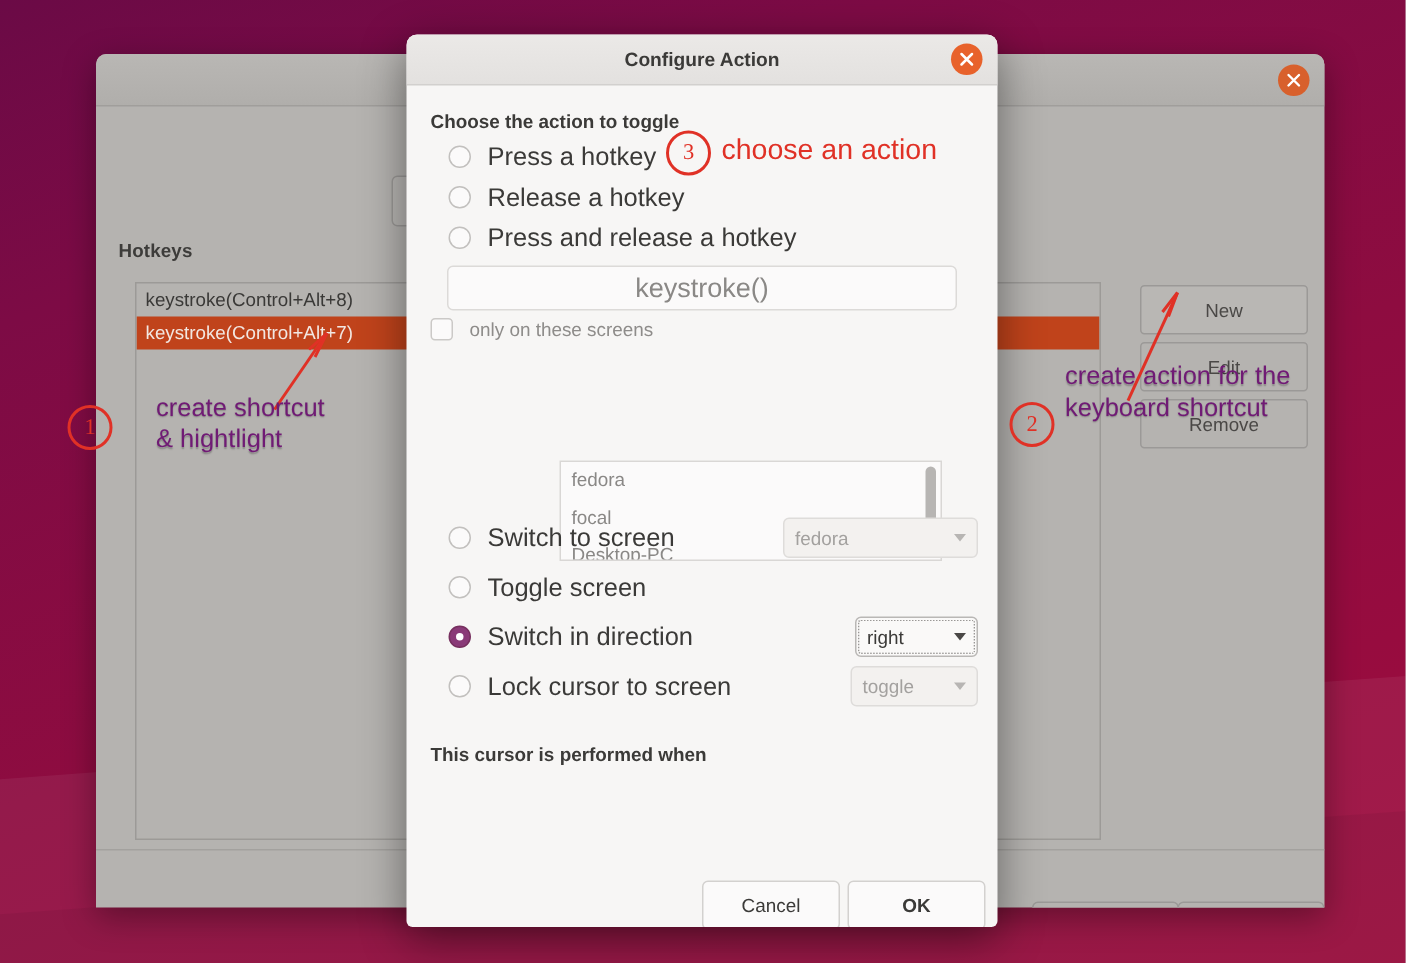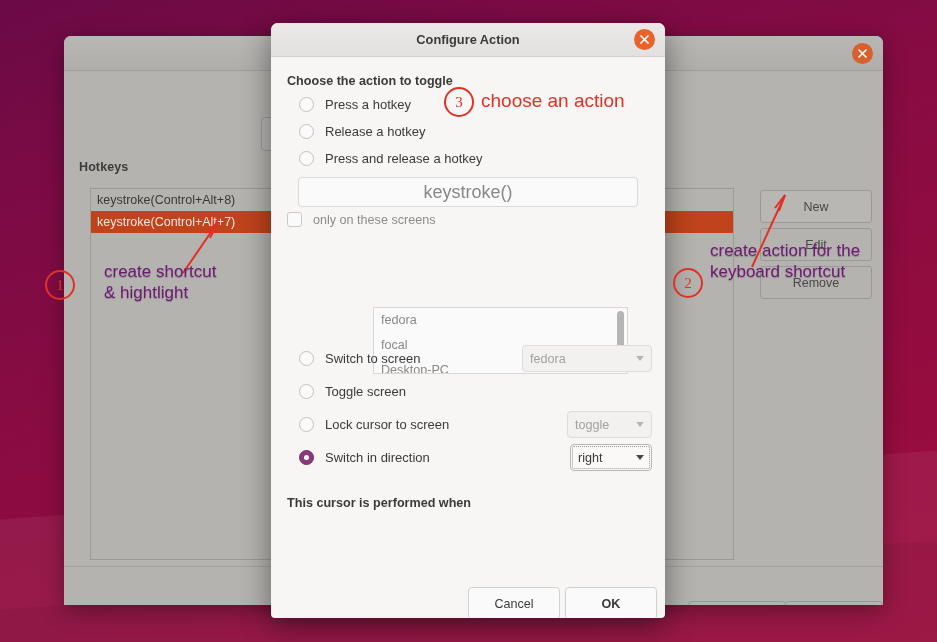--- a/index.html
+++ b/index.html
@@ -177,21 +177,21 @@
     background: #8a3a78;
     border-color: #77305f;
   }
   .radio.checked::after {
     content:''; position:absolute;
     left: 4px; top: 4px; width: 5px; height: 5px;
     border-radius: 50%; background: #fff;
   }
   .radio-label {
     margin-left: 11px;
-    font-size: 13px; color: #3b3a38;
+    font-size: 17px; color: #3b3a38;
   }
 
   .checkbox-row {
     display: flex; align-items: center;
     height: 25px;
   }
   .checkbox {
     width: 15px; height: 15px; border-radius: 3px;
     border: 1.5px solid #cbc9c7;
     background: #fbfafa;
@@ -402,37 +402,37 @@
         <span class="arrow"></span>
       </span>
     </div>
 
     <div class="combo-row">
       <span class="radio"></span>
       <span class="radio-label">Toggle screen</span>
     </div>
 
     <div class="combo-row">
-      <span class="radio"></span>
-      <span class="radio-label">Lock cursor to screen</span>
-      <span class="combo" id="combo-lock">
-        <span>toggle</span>
-        <span class="arrow"></span>
-      </span>
-    </div>
-
-    <div class="combo-row">
       <span class="radio checked"></span>
       <span class="radio-label">Switch in direction</span>
       <span class="combo active" id="combo-direction">
         <span>right</span>
         <span class="arrow"></span>
       </span>
     </div>
 
+    <div class="combo-row">
+      <span class="radio"></span>
+      <span class="radio-label">Lock cursor to screen</span>
+      <span class="combo" id="combo-lock">
+        <span>toggle</span>
+        <span class="arrow"></span>
+      </span>
+    </div>
+
     <div class="section-title" style="margin-top:22px">This cursor is performed when</div>
 
 
     <div class="dlg-btn" id="dlg-cancel">Cancel</div>
     <div class="dlg-btn" id="dlg-ok">OK</div>
   </div>
 </div>
 
 <svg class="anno" style="left:0;top:0;width:937px;height:642px">
   <path d="M183 273 L218 222" stroke="#e03126" stroke-width="2" fill="none"></path>

